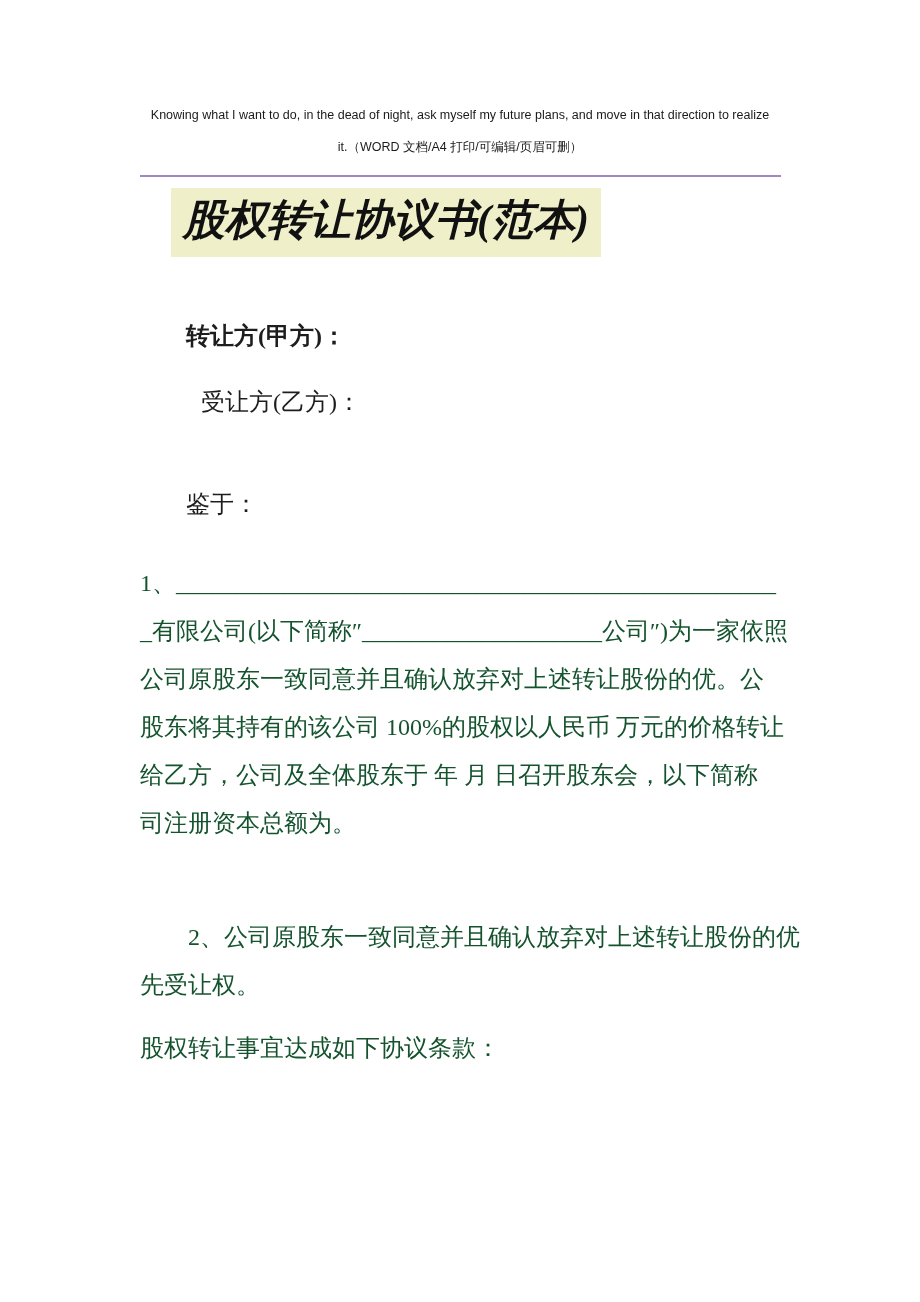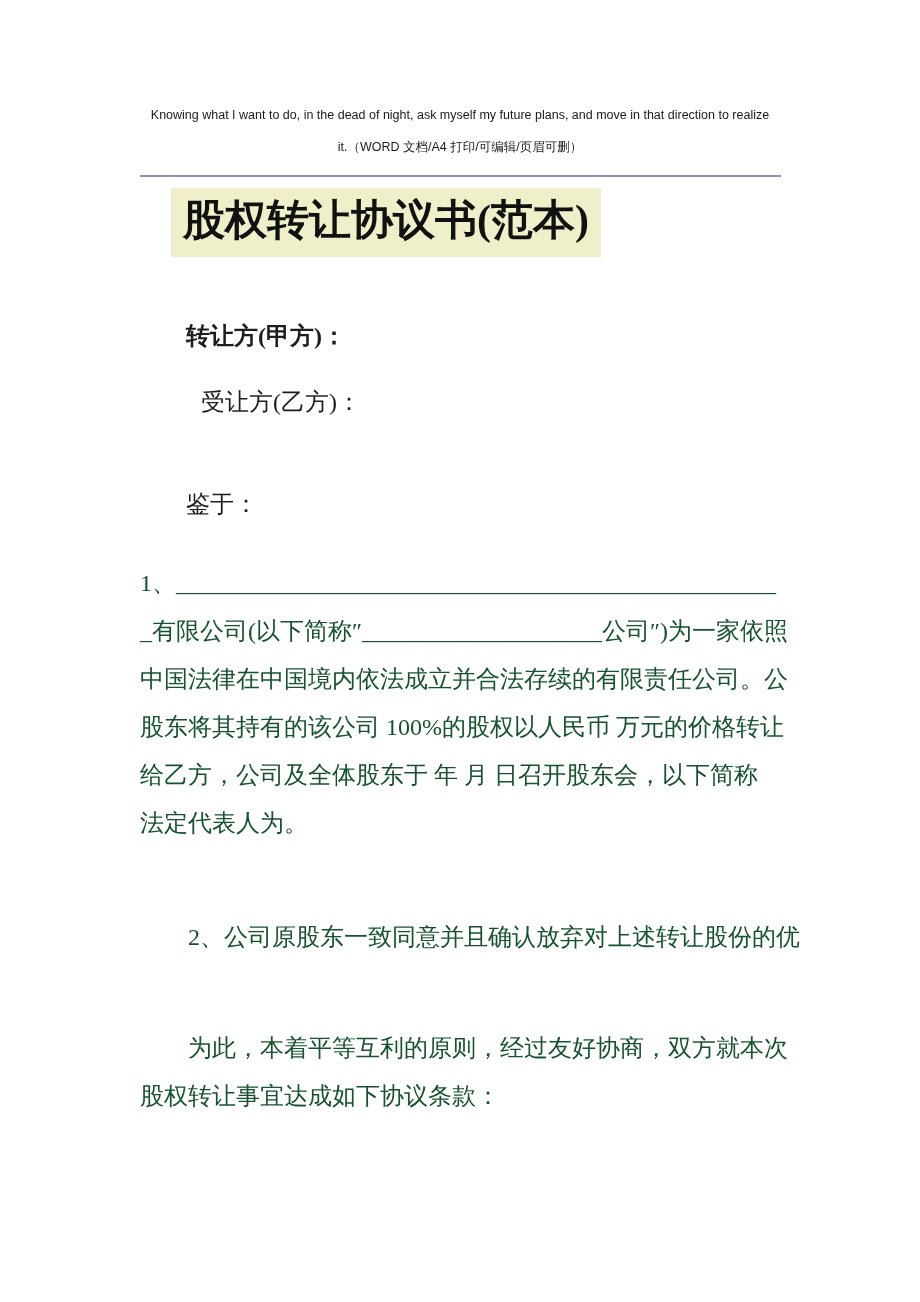--- a/index.html
+++ b/index.html
@@ -27,20 +27,21 @@
     position:absolute;
     top:175px; left:140px;
     width:641px; height:0;
     border-top:2px solid #a086c2;
   }
   .doc-title-wrap {
     position:absolute;
     top:188px; left:0;
     width:772px;
     text-align:center;
+    font-style:italic;
   }
   .doc-title-highlight {
     display:inline-block;
     background:#efefc9;
     padding:6px 12px 10px 12px;
     font-weight:bold;
     font-size:42px;
     line-height:1.25;
     color:#111111;
     white-space:nowrap;
@@ -86,28 +87,28 @@
     <span class="doc-title-highlight" style="background: rgb(239, 239, 201); color: rgb(17, 17, 17);">股权转让协议书(范本)</span>
   </div>
 
   <div class="party party-0">转让方(甲方)：</div>
   <div class="party party-1">受让方(乙方)：</div>
   <div class="party party-2">鉴于：</div>
 
   <div class="para para-1">
     <div class="line">1、__________________________________________________</div>
     <div class="line">_有限公司(以下简称″____________________公司″)为一家依照</div>
-    <div class="line">中国法律在中国境内依法成立并合法存续的有限责任公司。公</div>
+    <div class="line">公司原股东一致同意并且确认放弃对上述转让股份的优。公</div>
     <div class="line">股东将其持有的该公司 100%的股权以人民币 万元的价格转让</div>
     <div class="line">给乙方，公司及全体股东于 年 月 日召开股东会，以下简称</div>
-    <div class="line">法定代表人为。</div>
+    <div class="line">司注册资本总额为。</div>
   </div>
 
   <div class="para para-2">
     <div class="line indent">2、公司原股东一致同意并且确认放弃对上述转让股份的优</div>
+    <div class="line">先受让权。</div>
   </div>
 
   <div class="para para-3">
-    <div class="line indent">为此，本着平等互利的原则，经过友好协商，双方就本次</div>
     <div class="line">股权转让事宜达成如下协议条款：</div>
   </div>
 
 </div>
 
 </body></html>

